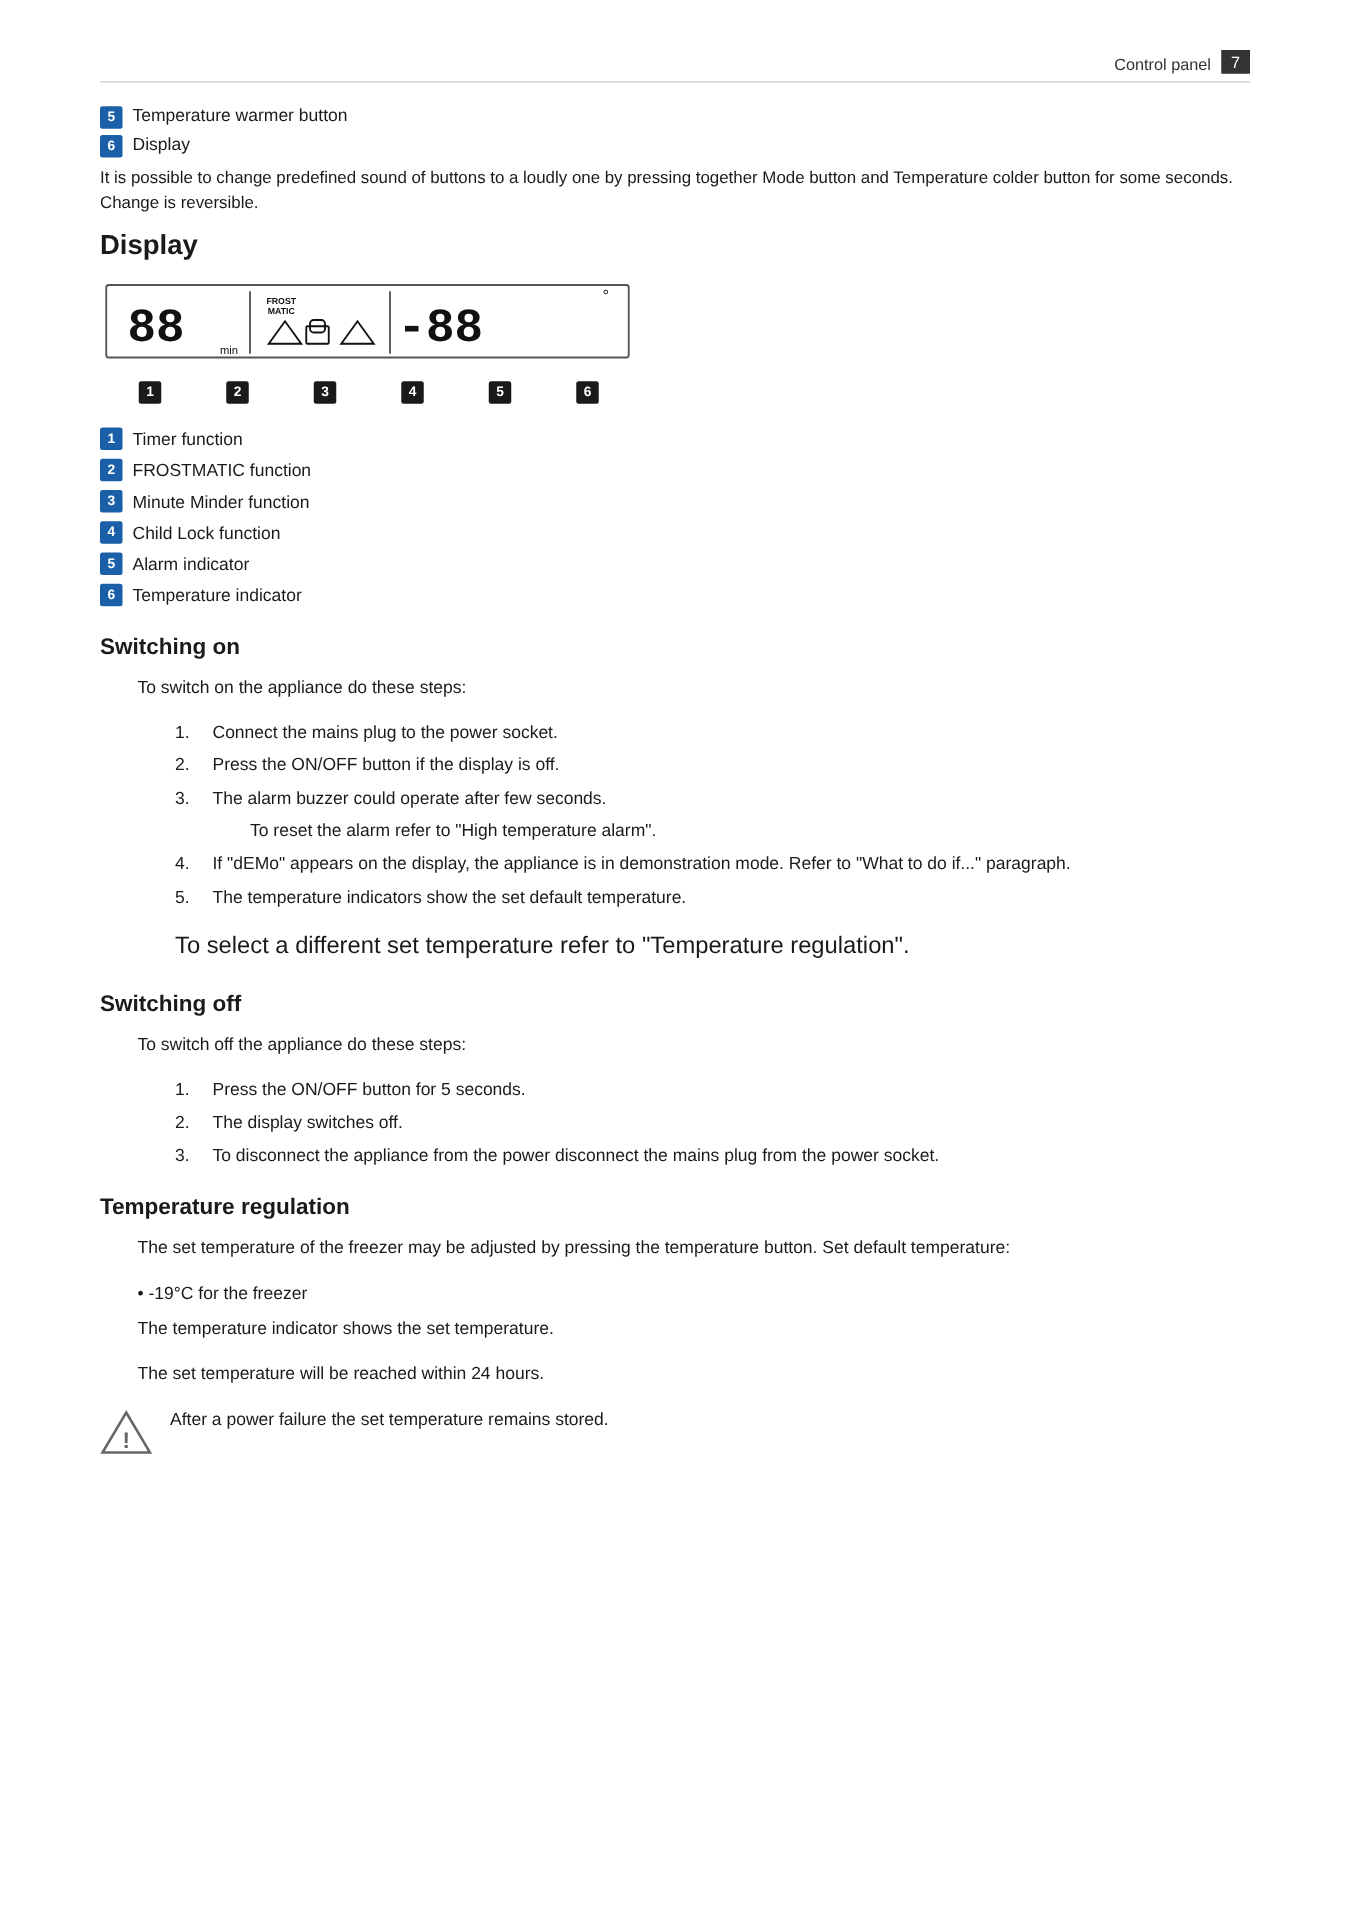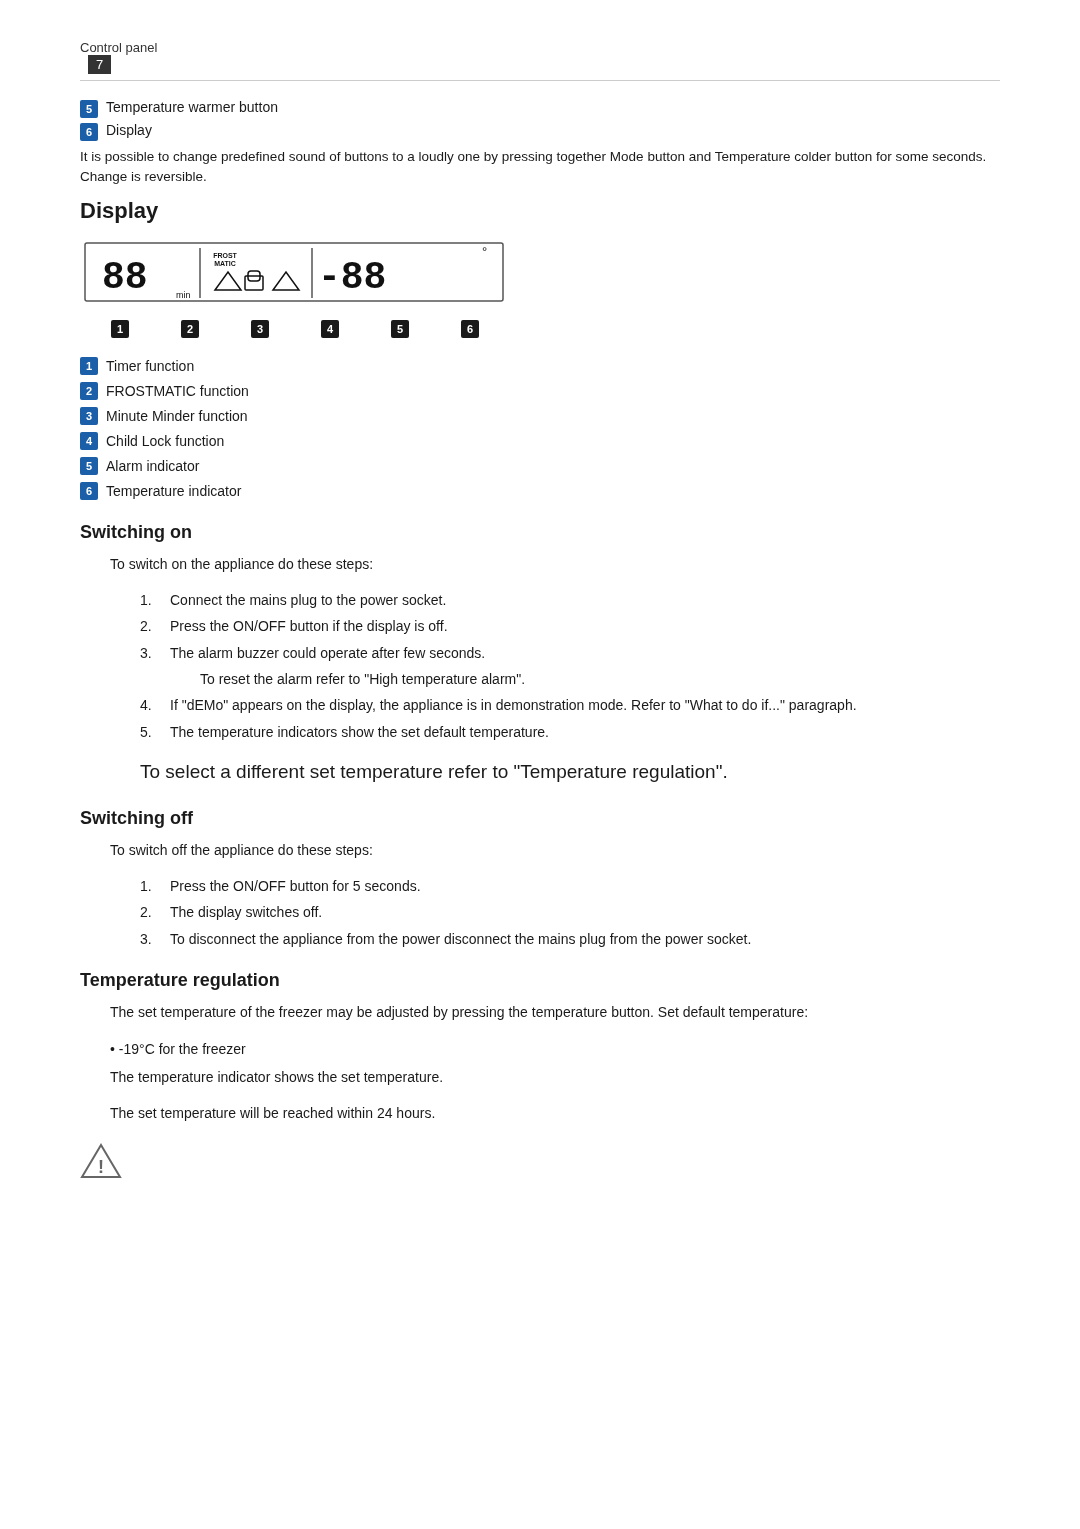--- a/index.html
+++ b/index.html
@@ -9,25 +9,24 @@
       font-size: 14px;
       color: #1a1a1a;
       width: 1080px;
       min-height: 1529px;
       padding: 40px 80px 60px 80px;
     }
 
     .header-bar {
       display: flex;
       justify-content: flex-end;
-      align-items: flex-start;
+      align-items: flex-end;
       border-bottom: 1px solid #ccc;
       padding-bottom: 6px;
       margin-bottom: 18px;
-      flex-direction: column;
     }
     .header-bar span {
       font-size: 13px;
       color: #333;
     }
     .header-bar .page-num {
       background: #333;
       color: #fff;
       font-size: 13px;
       padding: 2px 8px;
@@ -307,13 +306,14 @@
 <p class="section-body">The temperature indicator shows the set temperature.</p>
 <p class="section-body">The set temperature will be reached within 24 hours.</p>
 
 <div class="warning-box">
   <div class="warning-icon">
     <svg width="42" height="40" viewBox="0 0 42 40">
       <polygon points="21,4 40,36 2,36" fill="white" stroke="#666" stroke-width="2"></polygon>
       <text x="21" y="32" text-anchor="middle" font-size="18" font-weight="bold" fill="#666">!</text>
     </svg>
   </div>
+  <p class="warning-text">After a power failure the set temperature remains stored.</p>
 </div>
 
 </body></html>

